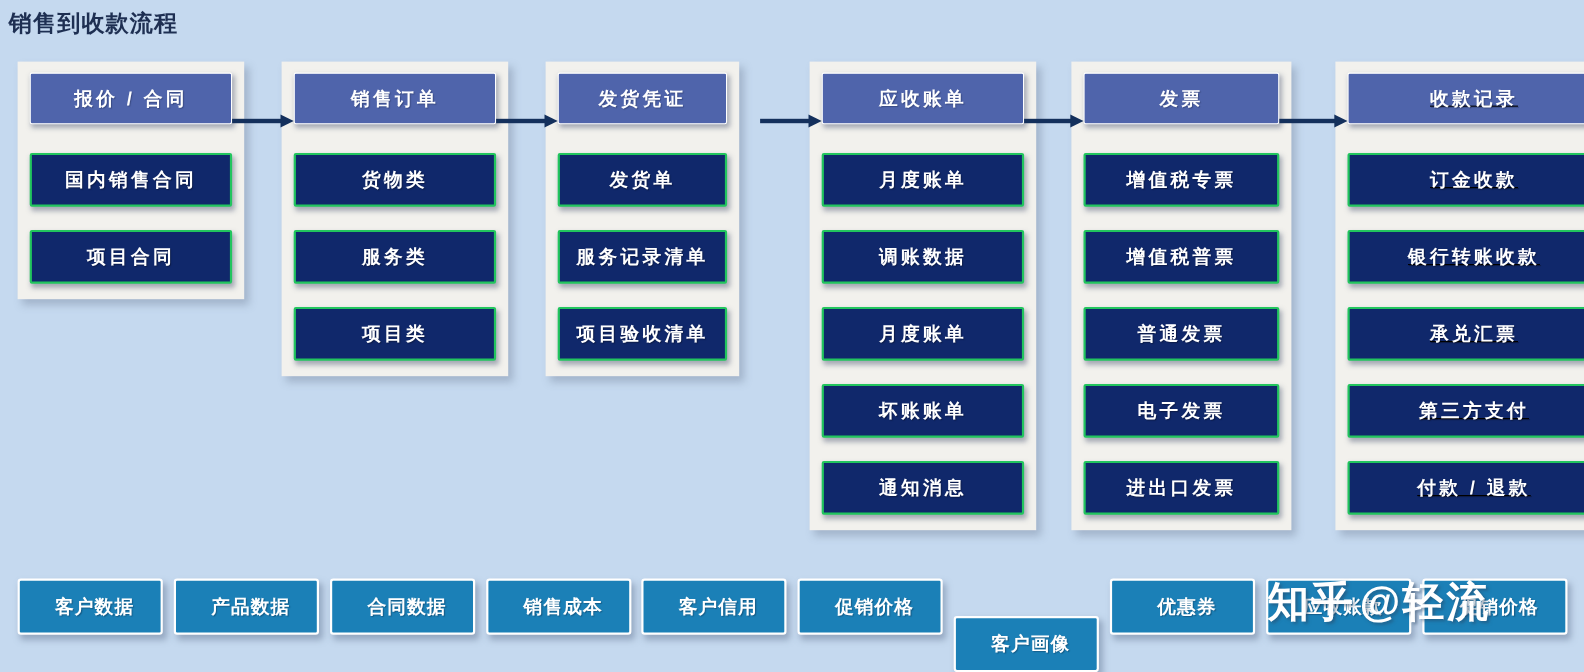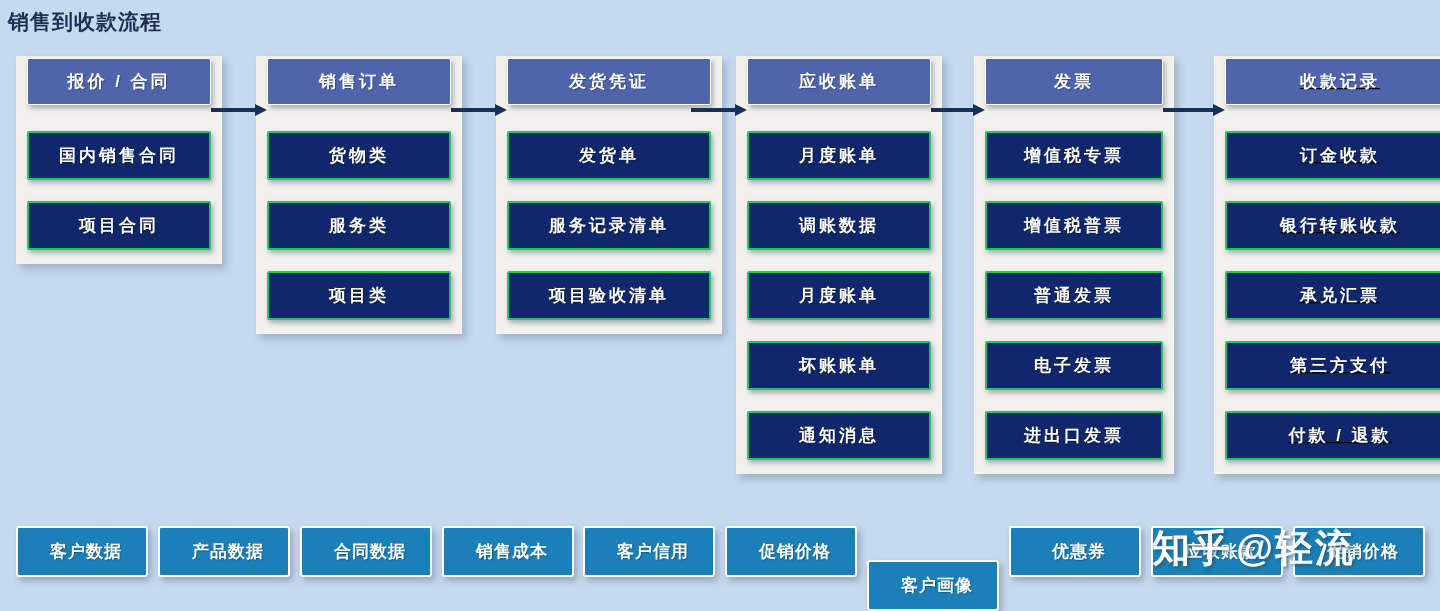--- a/index.html
+++ b/index.html
@@ -30,21 +30,21 @@
     top: 56px;
     width: 1440px;
     height: 450px;
   }
   .flow-column {
     position: absolute;
     top: 0;
     width: 206px;
     background: #f2f1ed;
     box-shadow: 4px 5px 7px rgba(120,135,160,0.45);
-    padding: 2px 11px 14px 11px;
+    padding: 10px 11px 14px 11px;
     box-sizing: border-box;
   }
   .col-header {
     height: 45px;
     background: #4f64ab;
     border: 1px solid #ffffff;
     border-radius: 2px;
     box-shadow: 2px 3px 5px rgba(90,100,125,0.5);
     display: flex;
     align-items: center;
@@ -152,21 +152,21 @@
       <div class="col-header">报价 / 合同</div>
       <div class="col-item">国内销售合同</div>
       <div class="col-item">项目合同</div>
     </div>
     <div class="flow-column" style="left: 256px; width: 206px;">
       <div class="col-header">销售订单</div>
       <div class="col-item">货物类</div>
       <div class="col-item">服务类</div>
       <div class="col-item">项目类</div>
     </div>
-    <div class="flow-column" style="left: 496px; width: 226px;">
+    <div class="flow-column" style="left: 496px; width: 176px;">
       <div class="col-header">发货凭证</div>
       <div class="col-item">发货单</div>
       <div class="col-item">服务记录清单</div>
       <div class="col-item">项目验收清单</div>
     </div>
     <div class="flow-column" style="left: 736px; width: 206px;">
       <div class="col-header">应收账单</div>
       <div class="col-item">月度账单</div>
       <div class="col-item">调账数据</div>
       <div class="col-item">月度账单</div>

